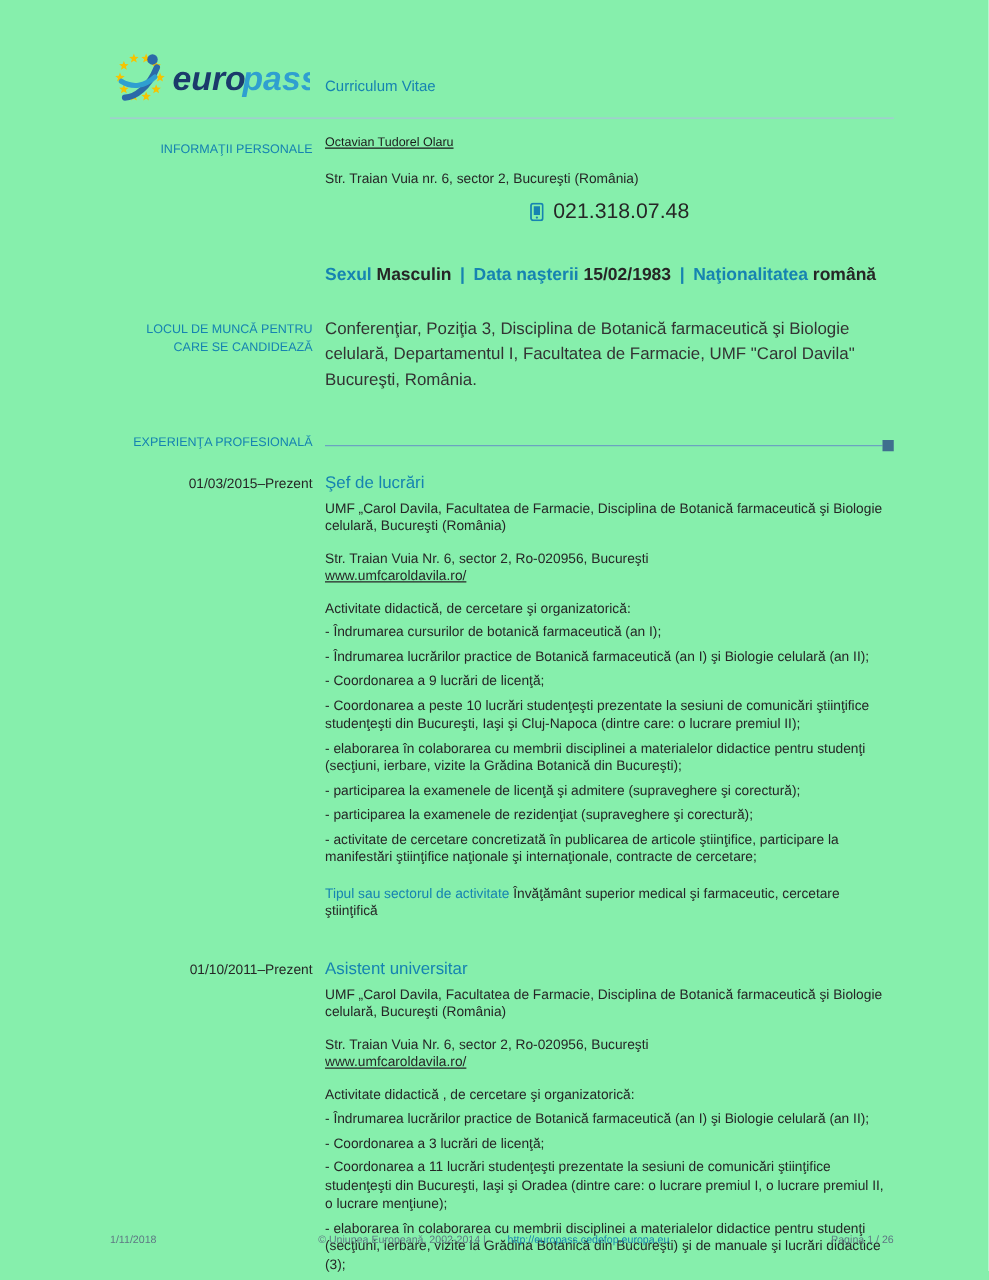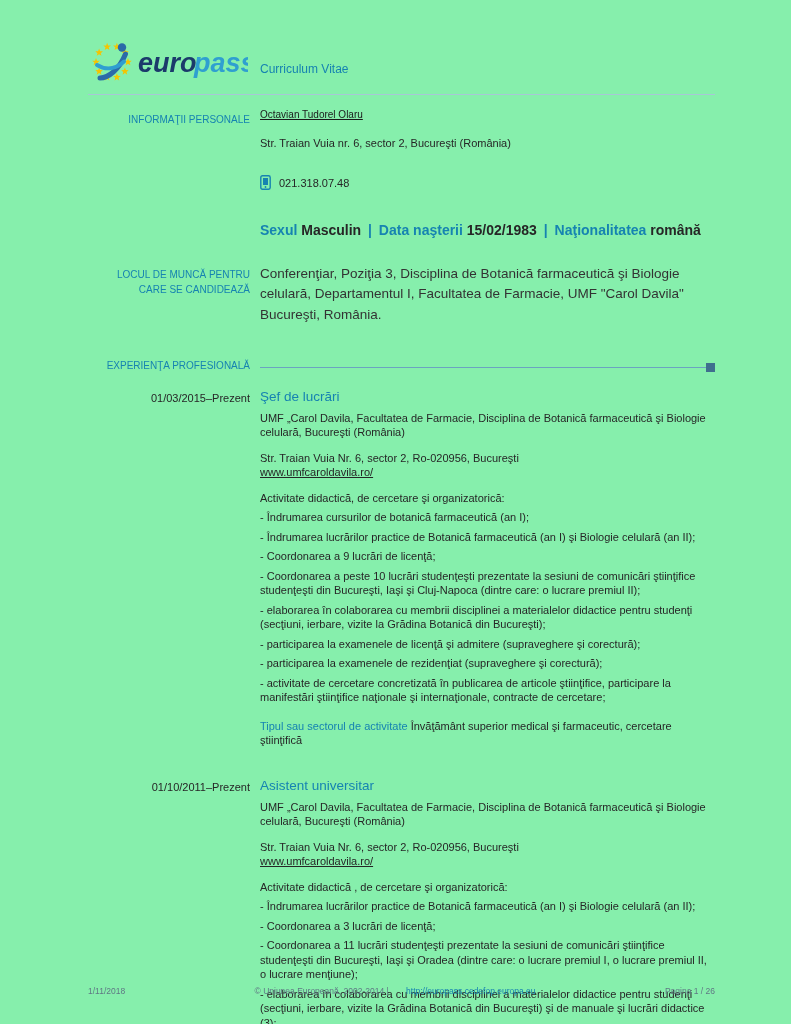--- a/index.html
+++ b/index.html
@@ -20,21 +20,21 @@
   .header { margin-bottom: 8px; }
   .logo-cell svg { display: block; }
   .logo-cell { width: 162px; overflow: visible; }
   .logo-text { font-family: "Liberation Sans", sans-serif; }
   .doc-type { color: #1683b1; font-size: 12px; align-self: center; padding-top: 16px; }
   .divider { border-bottom: 1px solid #a8c6d6; margin-bottom: 14px; }
 
   
   .name { font-size: 10px; color: #1a1a1a; line-height: 1.2; text-decoration: underline; }
   .addr { font-size: 11px; margin-top: 16px; }
-  .contact-line { display: flex; align-items: center; margin-top: 26px; font-size: 11px; }
+  .contact-line { display: flex; align-items: center; margin-top: 10px; font-size: 17px; justify-content: center; }
   .contact-line .ico { margin-right: 8px; display: inline-flex; }
   a.link, .link { color: #1683b1; text-decoration: underline; cursor: pointer; }
   .plain-link { color: #262626; text-decoration: underline; cursor: pointer; }
   .meta-line { margin-top: 32px; font-size: 14px; font-weight: bold; }
   .blue { color: #1683b1; }
   .sep { color: #1683b1; padding: 0 3px; }
 
   
   .job-row { margin-top: 26px; }
   .job-text { font-size: 13.5px; line-height: 1.5; color: #333333; }

